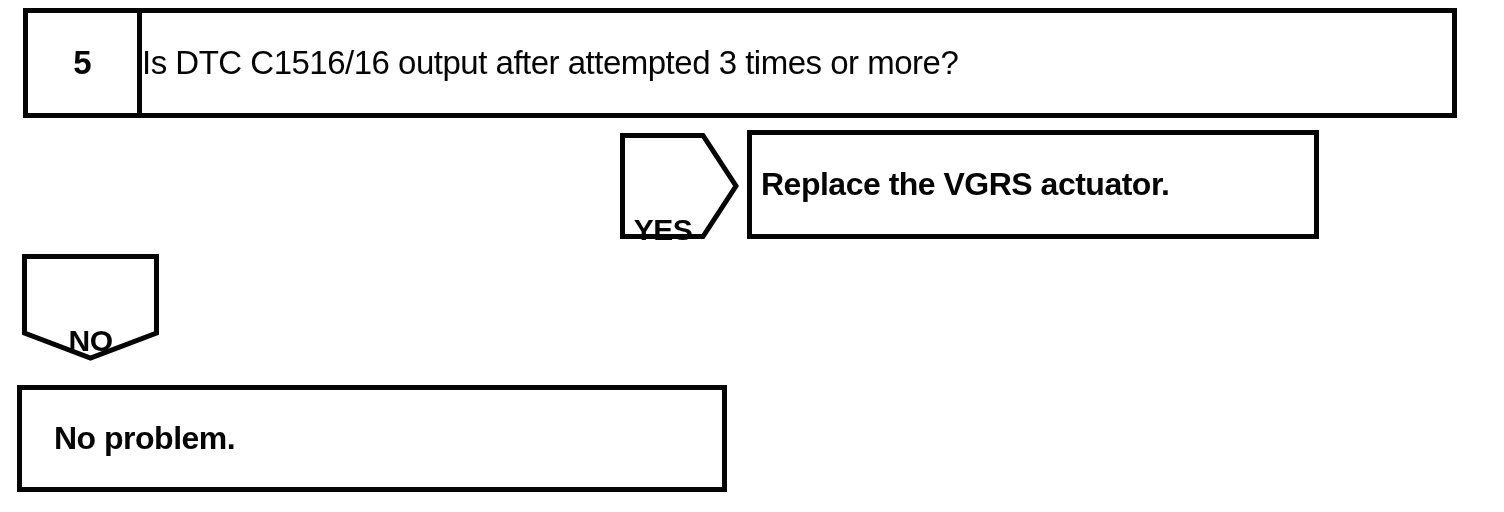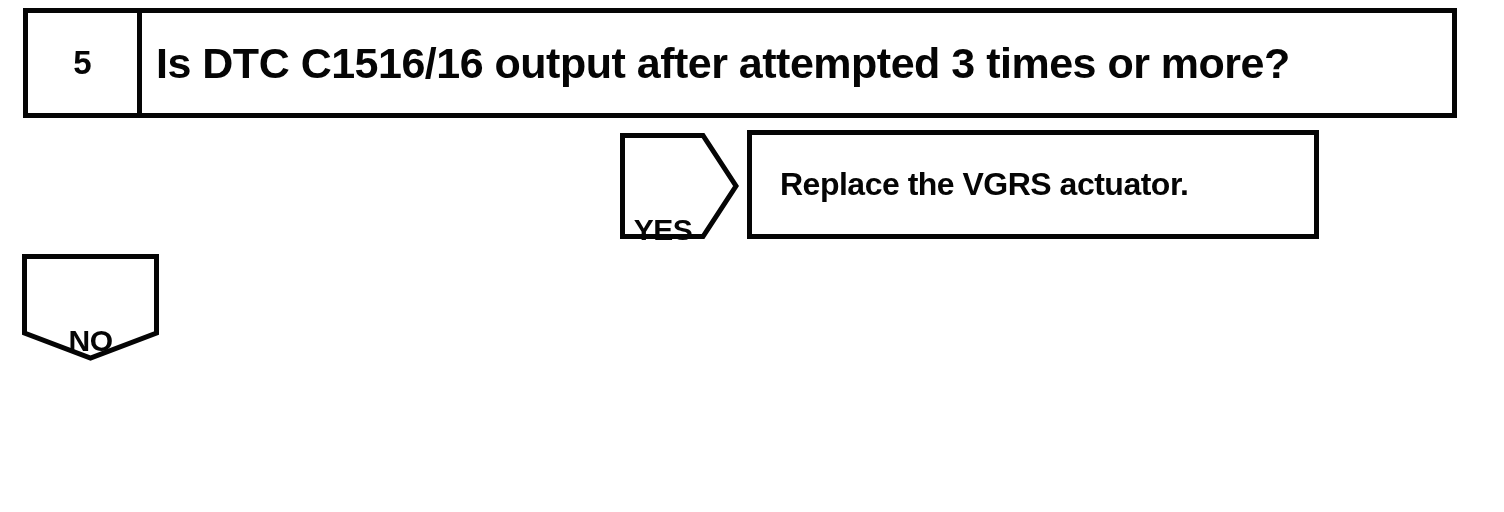--- a/index.html
+++ b/index.html
@@ -35,23 +35,22 @@
     display: flex;
     align-items: center;
     justify-content: center;
     font-size: 33px;
     font-weight: bold;
   }
   .question-cell {
     flex: 1;
     display: flex;
     align-items: center;
-    padding-left: 14px;
-    font-size: 43px;
-    font-weight: bold;
+    font-size: 33px;
+    font-weight: normal;
     letter-spacing: -0.5px;
     white-space: nowrap;
   }
   
   .action-box {
     position: absolute;
     border: 5px solid #050505;
     box-sizing: border-box;
     display: flex;
     align-items: center;
@@ -59,21 +58,21 @@
     font-size: 32px;
     font-weight: bold;
     letter-spacing: -0.5px;
     white-space: nowrap;
   }
   .yes-action-box {
     left: 747px;
     top: 130px;
     width: 572px;
     height: 109px;
-    padding-left: 28px;
+    padding-left: 9px;
   }
   .no-action-box {
     left: 17px;
     top: 385px;
     width: 710px;
     height: 107px;
     padding-left: 32px;
   }
   
   .pentagon {
@@ -142,14 +141,17 @@
     <span>Replace the VGRS actuator.</span>
   </div>
 
   <div class="pentagon no-pentagon">
     <svg width="137" height="107" viewBox="0 0 137 107">
       <polygon points="2.5,2.5 134.5,2.5 134.5,79 68.5,104 2.5,79" fill="#ffffff" stroke="#050505" stroke-width="5" stroke-linejoin="miter"></polygon>
     </svg>
     <div class="pentagon-label">NO</div>
   </div>
 
+  <div class="action-box no-action-box">
+    <span>No problem.</span>
+  </div>
 
 </div>
 
 </body></html>

